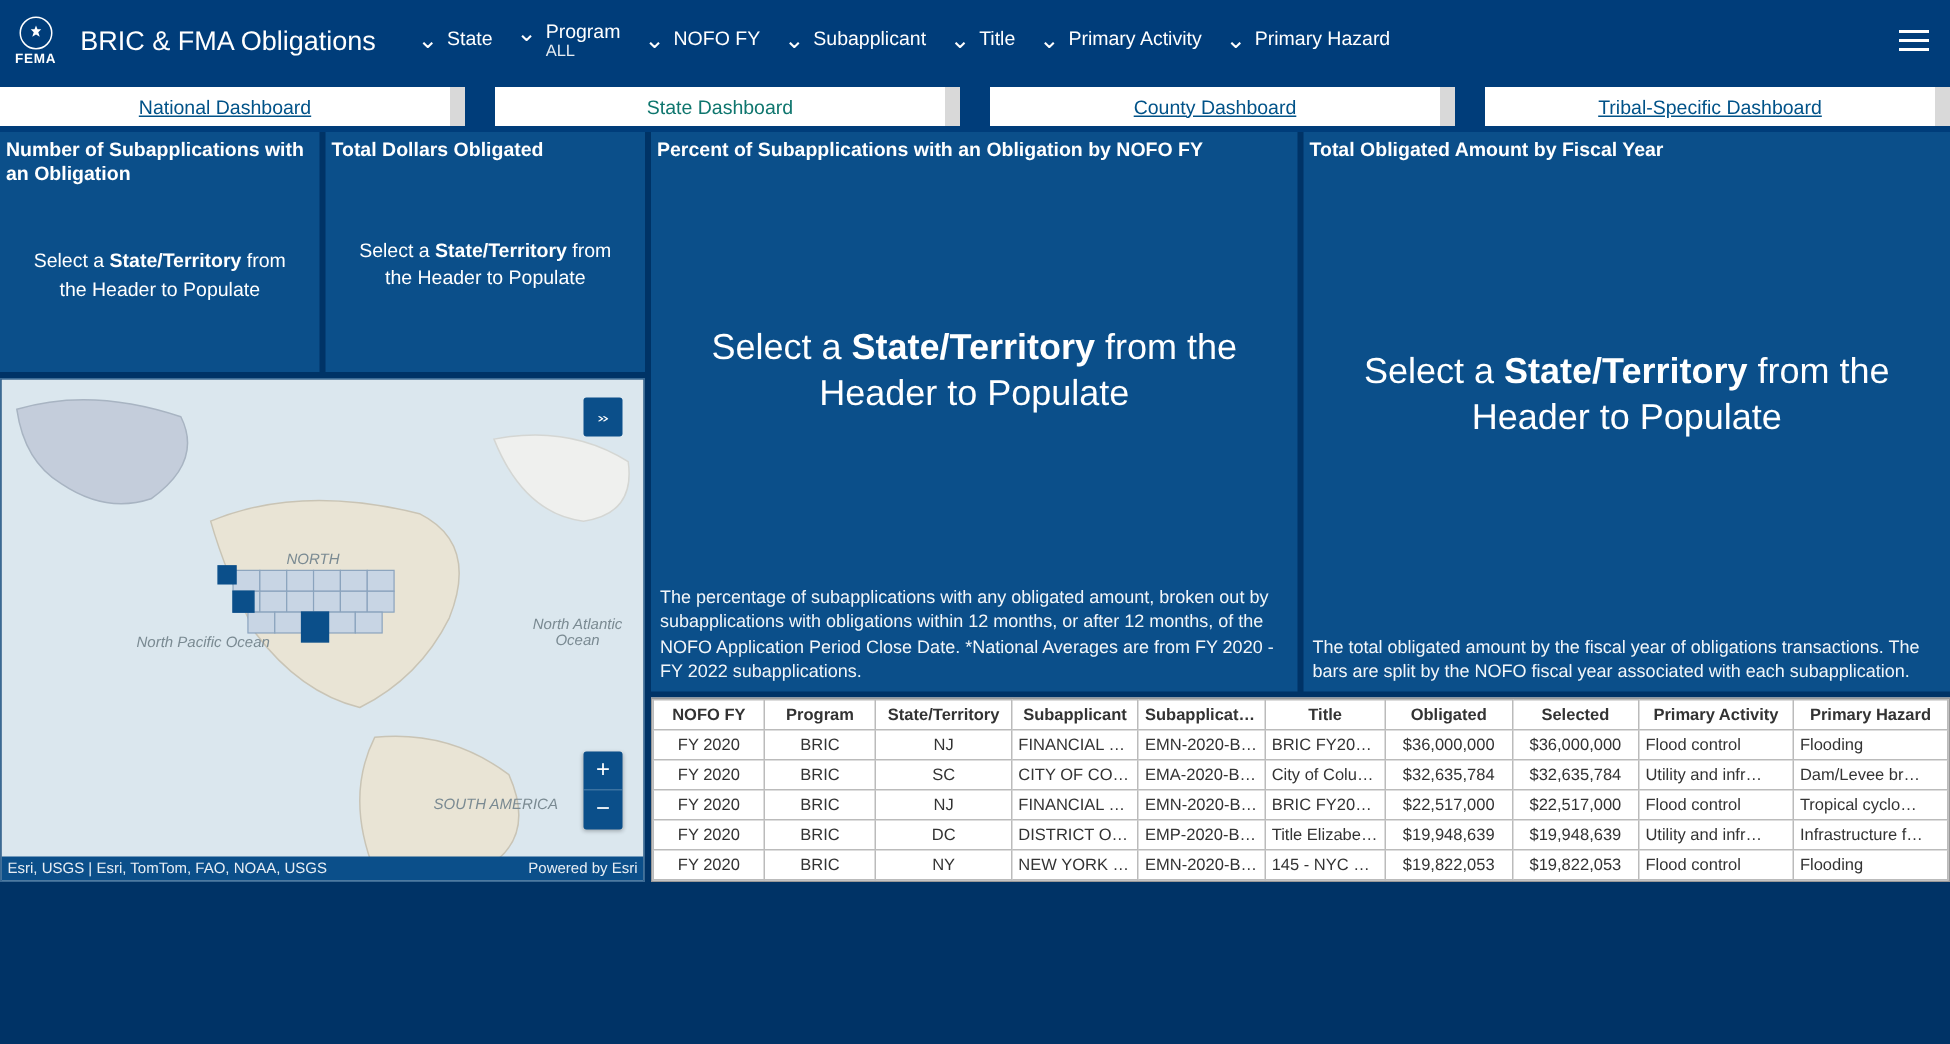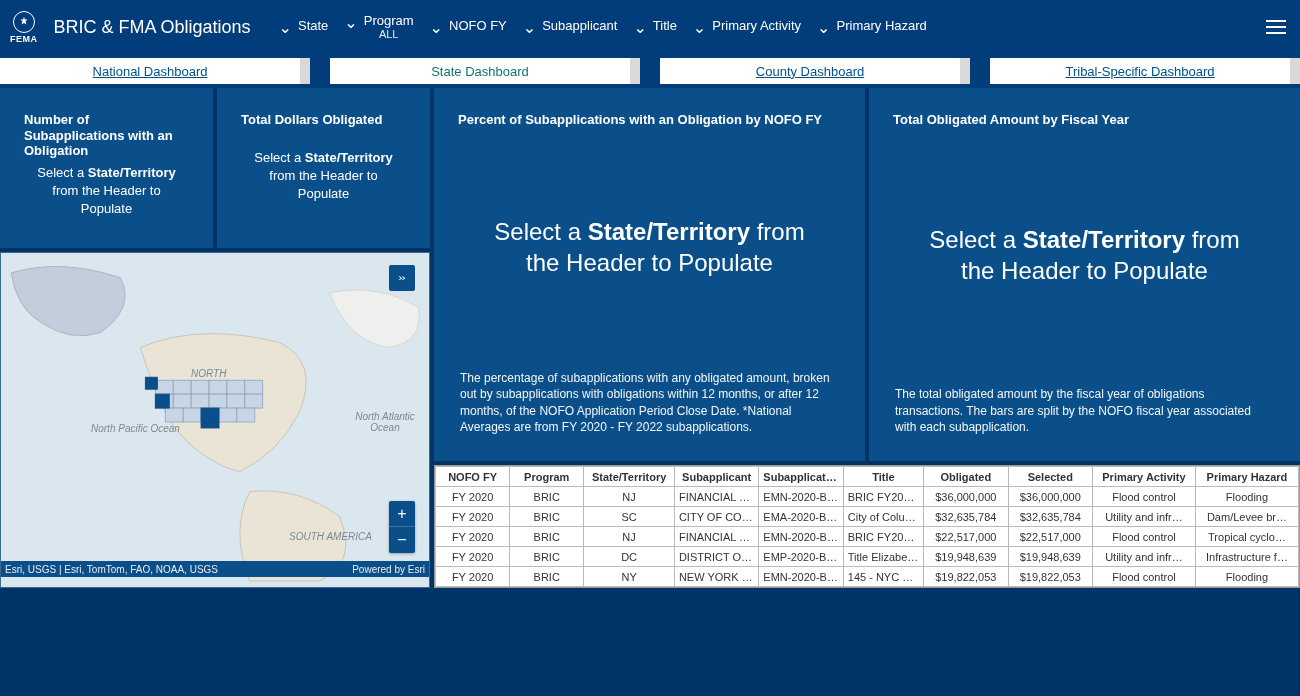--- a/index.html
+++ b/index.html
@@ -57,21 +57,21 @@
     gap: 6px;
     padding: 0 8px;
     cursor: pointer;
     font-size: 13px;
   }
   .filter .chevron {
     font-size: 16px;
     line-height: 1;
     margin-top: 2px;
   }
-  .filter .labelgroup { display: flex; flex-direction: column; line-height: 1.2; text-align: center; }
+  .filter .labelgroup { display: flex; flex-direction: column; line-height: 1.2; }
   .filter .label { font-weight: 500; }
   .filter .value { font-size: 11px; opacity: 0.9; }
   .menu-btn {
     width: 28px;
     height: 28px;
     cursor: pointer;
     display: flex;
     align-items: center;
     justify-content: center;
   }
@@ -100,21 +100,21 @@
     text-decoration: none;
     color: #0f766e;
   }
   .tab-handle {
     width: 10px;
     height: 100%;
     background: #d9d9d9;
   }
   .card {
     background: #0B4F8A;
-    padding: 24px;
+    padding: 4px;
     display: flex;
     flex-direction: column;
   }
   .card-title {
     font-size: 13px;
     font-weight: 600;
     line-height: 1.2;
   }
   .placeholder {
     flex: 1;
@@ -189,21 +189,21 @@
     align-items: center;
     justify-content: center;
     color: #fff;
     cursor: pointer;
     font-size: 16px;
     border-bottom: 1px solid rgba(255,255,255,0.2);
   }
   .zoom-btn:last-child { border-bottom: none; }
   .map-footer {
     position: absolute;
-    bottom: 10px;
+    bottom: 0;
     left: 0;
     right: 0;
     height: 16px;
     background: #0B4F8A;
     display: flex;
     justify-content: space-between;
     padding: 0 4px;
     font-size: 10px;
     align-items: center;
     color: #e8eef4;
@@ -239,21 +239,21 @@
     white-space: nowrap;
     overflow: hidden;
     text-overflow: ellipsis;
     height:20px;
   }
   th {
     font-weight: 600;
     background: #fff;
     color: #333;
   }
-  td.left { text-align: center; }
+  td.left { text-align: left; }
   .chev { display:inline-block; transform: scaleY(0.6); }
 </style>
 </head>
 <body>
 
 <div class="header">
   <div class="fema-logo">
     <div class="fema-seal">
       <svg width="12" height="12" viewBox="0 0 24 24">
           <path d="M12 2l2 5h5l-4 4 2 6-5-3-5 3 2-6-4-4h5z"></path>

